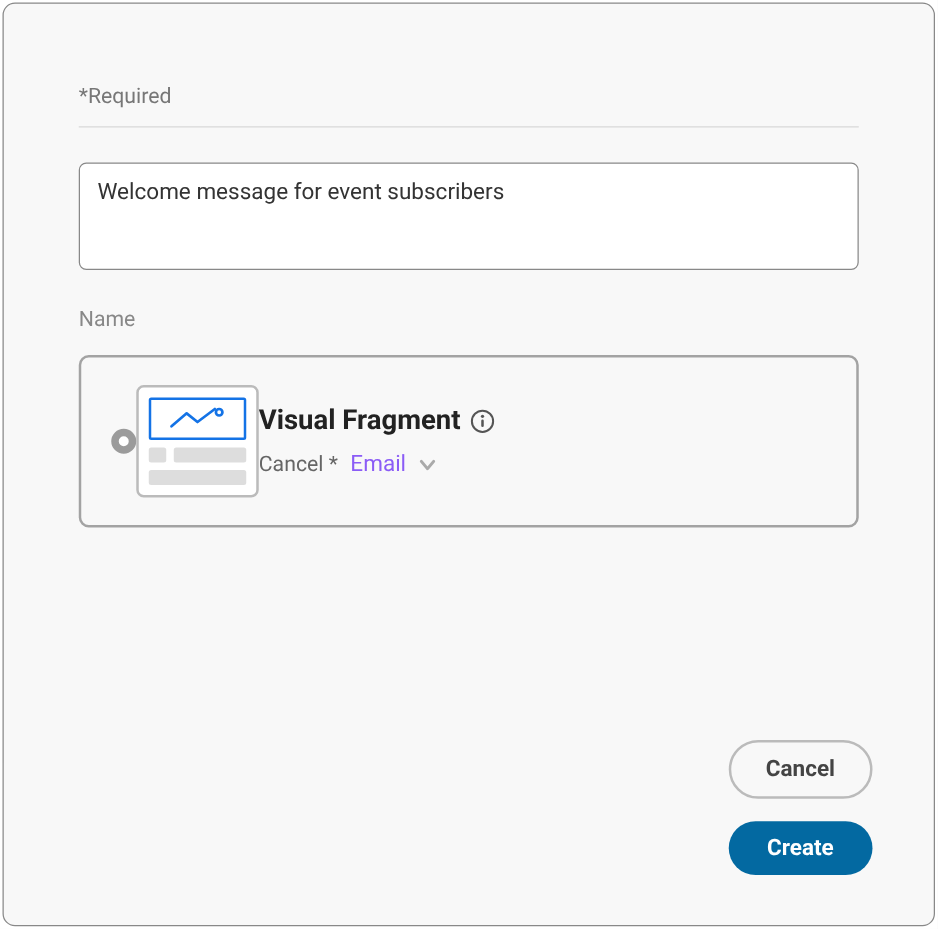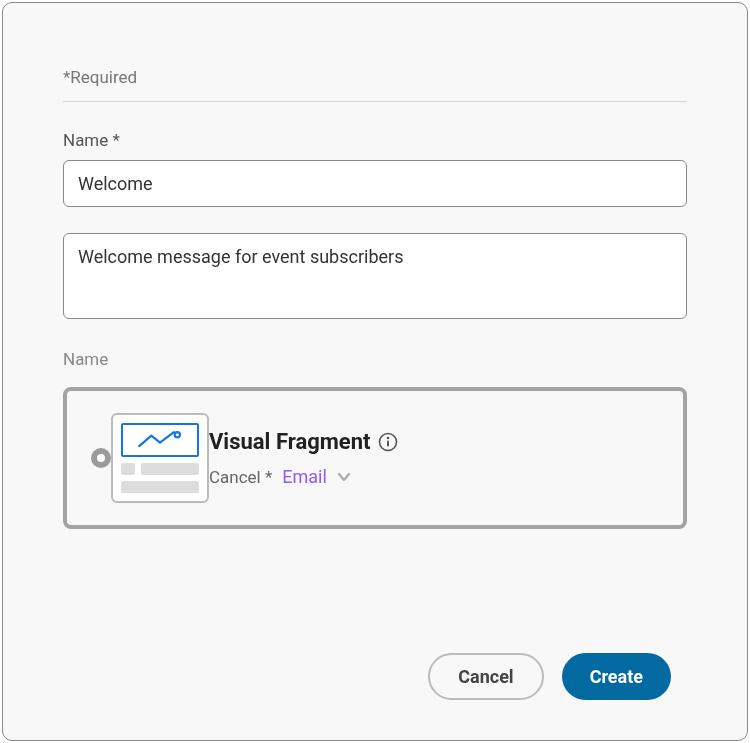--- a/index.html
+++ b/index.html
@@ -66,21 +66,21 @@
       font-family: inherit;
       resize: none;
     }
     .type-label {
       font-size: 17px;
       color: #888;
       margin-bottom: 18px;
       display: block;
     }
     .type-card {
-      border: 4px solid #a3a3a3;
+      border: 2px solid #a3a3a3;
       border-radius: 8px;
       background: #f8f8f8;
       padding: 22px 24px;
       display: flex;
       align-items: center;
     }
     .radio-outer {
       width: 20px;
       height: 20px;
       border-radius: 50%;
@@ -159,23 +159,24 @@
       cursor: pointer;
     }
     .channel-value {
       font-size: 18px;
       color: #8b5cf6;
     }
     .chevron-svg { width: 14px; height: 14px; }
     .dialog-footer {
       position: absolute;
       bottom: 40px;
-      right: 76px;
+      right: 49px;
       display: flex;
       gap: 18px;
+      flex-direction: column;
     }
     .btn {
       font-size: 18px;
       font-weight: 700;
       border-radius: 24px;
       padding: 11px 28px;
       cursor: pointer;
       border: none;
       font-family: inherit;
     }
@@ -191,24 +192,20 @@
   </style>
 </head>
 <body>
 
 <div class="dialog">
 
   <div class="dialog-header">
     <div class="required-note">*Required</div>
   </div>
 
-  <div class="field-group">
-    <label class="field-label">Name *</label>
-    <input type="text" class="text-input" value="Welcome" style="">
-  </div>
 
   <div class="field-group">
     <textarea class="textarea-input" style="">Welcome message for event subscribers</textarea>
   </div>
 
   <div>
     <label class="type-label">Name</label>
 
     <div class="type-card">
       <div class="radio-outer"></div>

